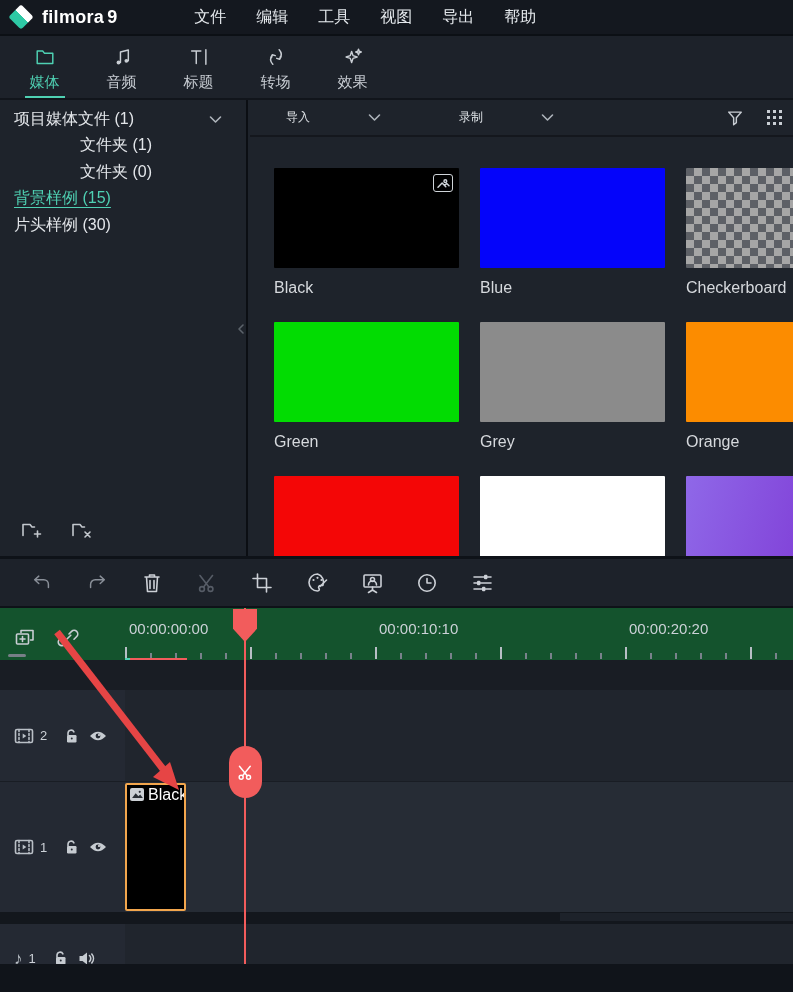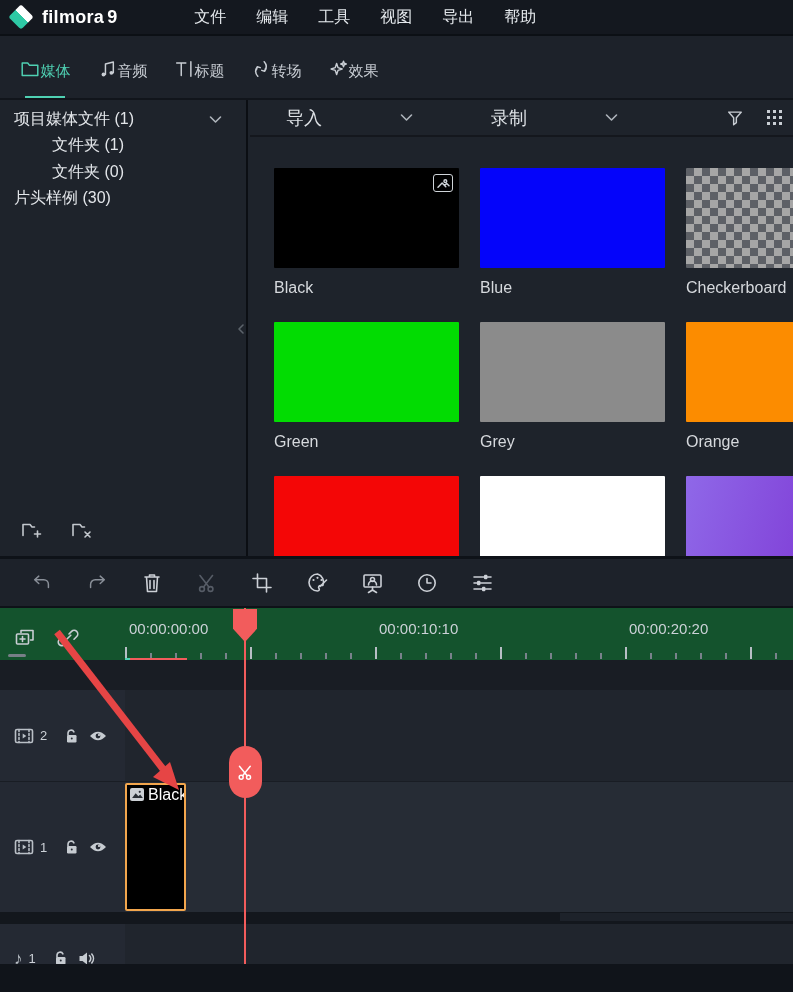--- a/index.html
+++ b/index.html
@@ -13,41 +13,41 @@
   #menubar{position:absolute;left:0;top:0;width:793px;height:36px;background:#14181f;border-bottom:2px solid #0c1015;display:flex;align-items:center;}
   #logo{display:flex;align-items:center;margin-left:12px;}
   #logo .diamond{width:18px;height:18px;border-radius:3px;transform:rotate(45deg);background:linear-gradient(180deg,#ffffff 46%,#2ec9a5 46%);margin-right:12px;}
   #logo .brand{font-size:18px;font-weight:bold;color:#fff;letter-spacing:.3px;}
   #logo .ver{font-size:18px;font-weight:bold;color:#fff;margin-left:3px;}
   #menu-items{display:flex;margin-left:62px;}
   .menu-item{padding:0 11px;margin:0 4px;font-size:16px;color:#e4e8ec;line-height:34px;cursor:default;}
 
   
   #tabbar{position:absolute;left:0;top:36px;width:793px;height:64px;background:#1d222a;border-bottom:2px solid #11151b;display:flex;padding-left:6px;}
-  .tab{position:relative;width:77px;display:flex;flex-direction:row;align-items:center;justify-content:center;color:#c9ced4;padding-top:4px;}
+  .tab{position:relative;width:77px;display:flex;flex-direction:column;align-items:center;justify-content:center;color:#c9ced4;padding-top:4px;}
   .tab.wide{width:90px;}
   .tab .tlabel{font-size:15px;margin-top:5px;}
   .tab.active{color:#4fd1b3;}
   .tab.active::after{content:"";position:absolute;left:50%;transform:translateX(-50%);bottom:0;width:40px;height:2px;background:#4fd1b3;}
 
   
   #sidebar{position:absolute;left:0;top:100px;width:248px;height:456px;background:#1e232b;border-right:2px solid #0b0e13;}
   .side-row{position:relative;height:26.5px;display:flex;align-items:center;font-size:16px;color:#e3e6ea;padding-left:14px;}
-  .side-row.indent{padding-left:52px;}
+  .side-row.indent{padding-left:80px;}
   .side-row .chev{position:absolute;right:24px;top:9px;color:#aeb4bb;}
   .side-row.selected{color:#4fd1b3;}
   .side-row.selected .lbl{text-decoration:underline;text-underline-offset:4px;}
   #side-rows{padding-top:6px;}
   #collapse-handle{position:absolute;right:-1px;top:218px;width:10px;height:22px;color:#5c636b;display:flex;align-items:center;}
   #folder-tools{position:absolute;left:20px;bottom:14px;display:flex;gap:24px;color:#c3c8ce;}
 
   
   #main-panel{position:absolute;left:250px;top:100px;width:543px;height:456px;background:#1e232b;}
   #main-header{position:relative;height:37px;border-bottom:2px solid #14171d;display:flex;align-items:center;}
-  .dd{display:flex;align-items:center;font-size:18px;color:#dfe3e7;gap:20px;}
+  .dd{display:flex;align-items:center;font-size:12px;color:#dfe3e7;}
   .dd .chev{margin-left:58px;color:#aeb4bb;}
   #dd-import{margin-left:36px;}
   #dd-record{margin-left:78px;}
   #hdr-right{position:absolute;right:10px;display:flex;gap:22px;color:#c9ced4;align-items:center;}
   #media-grid{position:absolute;left:0;top:39px;width:543px;height:417px;overflow:hidden;padding:29px 0 0 24px;}
   .mrow{display:flex;margin-bottom:25px;}
   .mitem{width:185px;margin-right:21px;flex:0 0 auto;}
   .thumb{position:relative;width:185px;height:100px;border-radius:1px;}
   .mname{font-size:16px;color:#d6d9dd;margin-top:11px;}
   #badge-inuse{position:absolute;top:6px;right:6px;width:20px;height:18px;border:1.5px solid #cfd4d9;border-radius:3px;color:#cfd4d9;display:flex;align-items:center;justify-content:center;background:rgba(0,0,0,.2);}
@@ -176,20 +176,23 @@
               <path class="stroke" d="M1.5 2 l5 5 5-5"></path>
             </svg>
         </span>
       </div>
       <div class="side-row indent">
         <span class="lbl">文件夹 (1)</span>
       </div>
       <div class="side-row indent">
         <span class="lbl">文件夹 (0)</span>
       </div>
+      <div class="side-row selected">
+        <span class="lbl">背景样例 (15)</span>
+      </div>
       <div class="side-row">
         <span class="lbl">片头样例 (30)</span>
       </div>
     </div>
     <div id="collapse-handle">
       <svg width="8" height="12" viewBox="0 0 8 12">
           <path class="stroke" d="M6 2 L2 6 l4 4"></path>
         </svg>
     </div>
     <div id="folder-tools">

